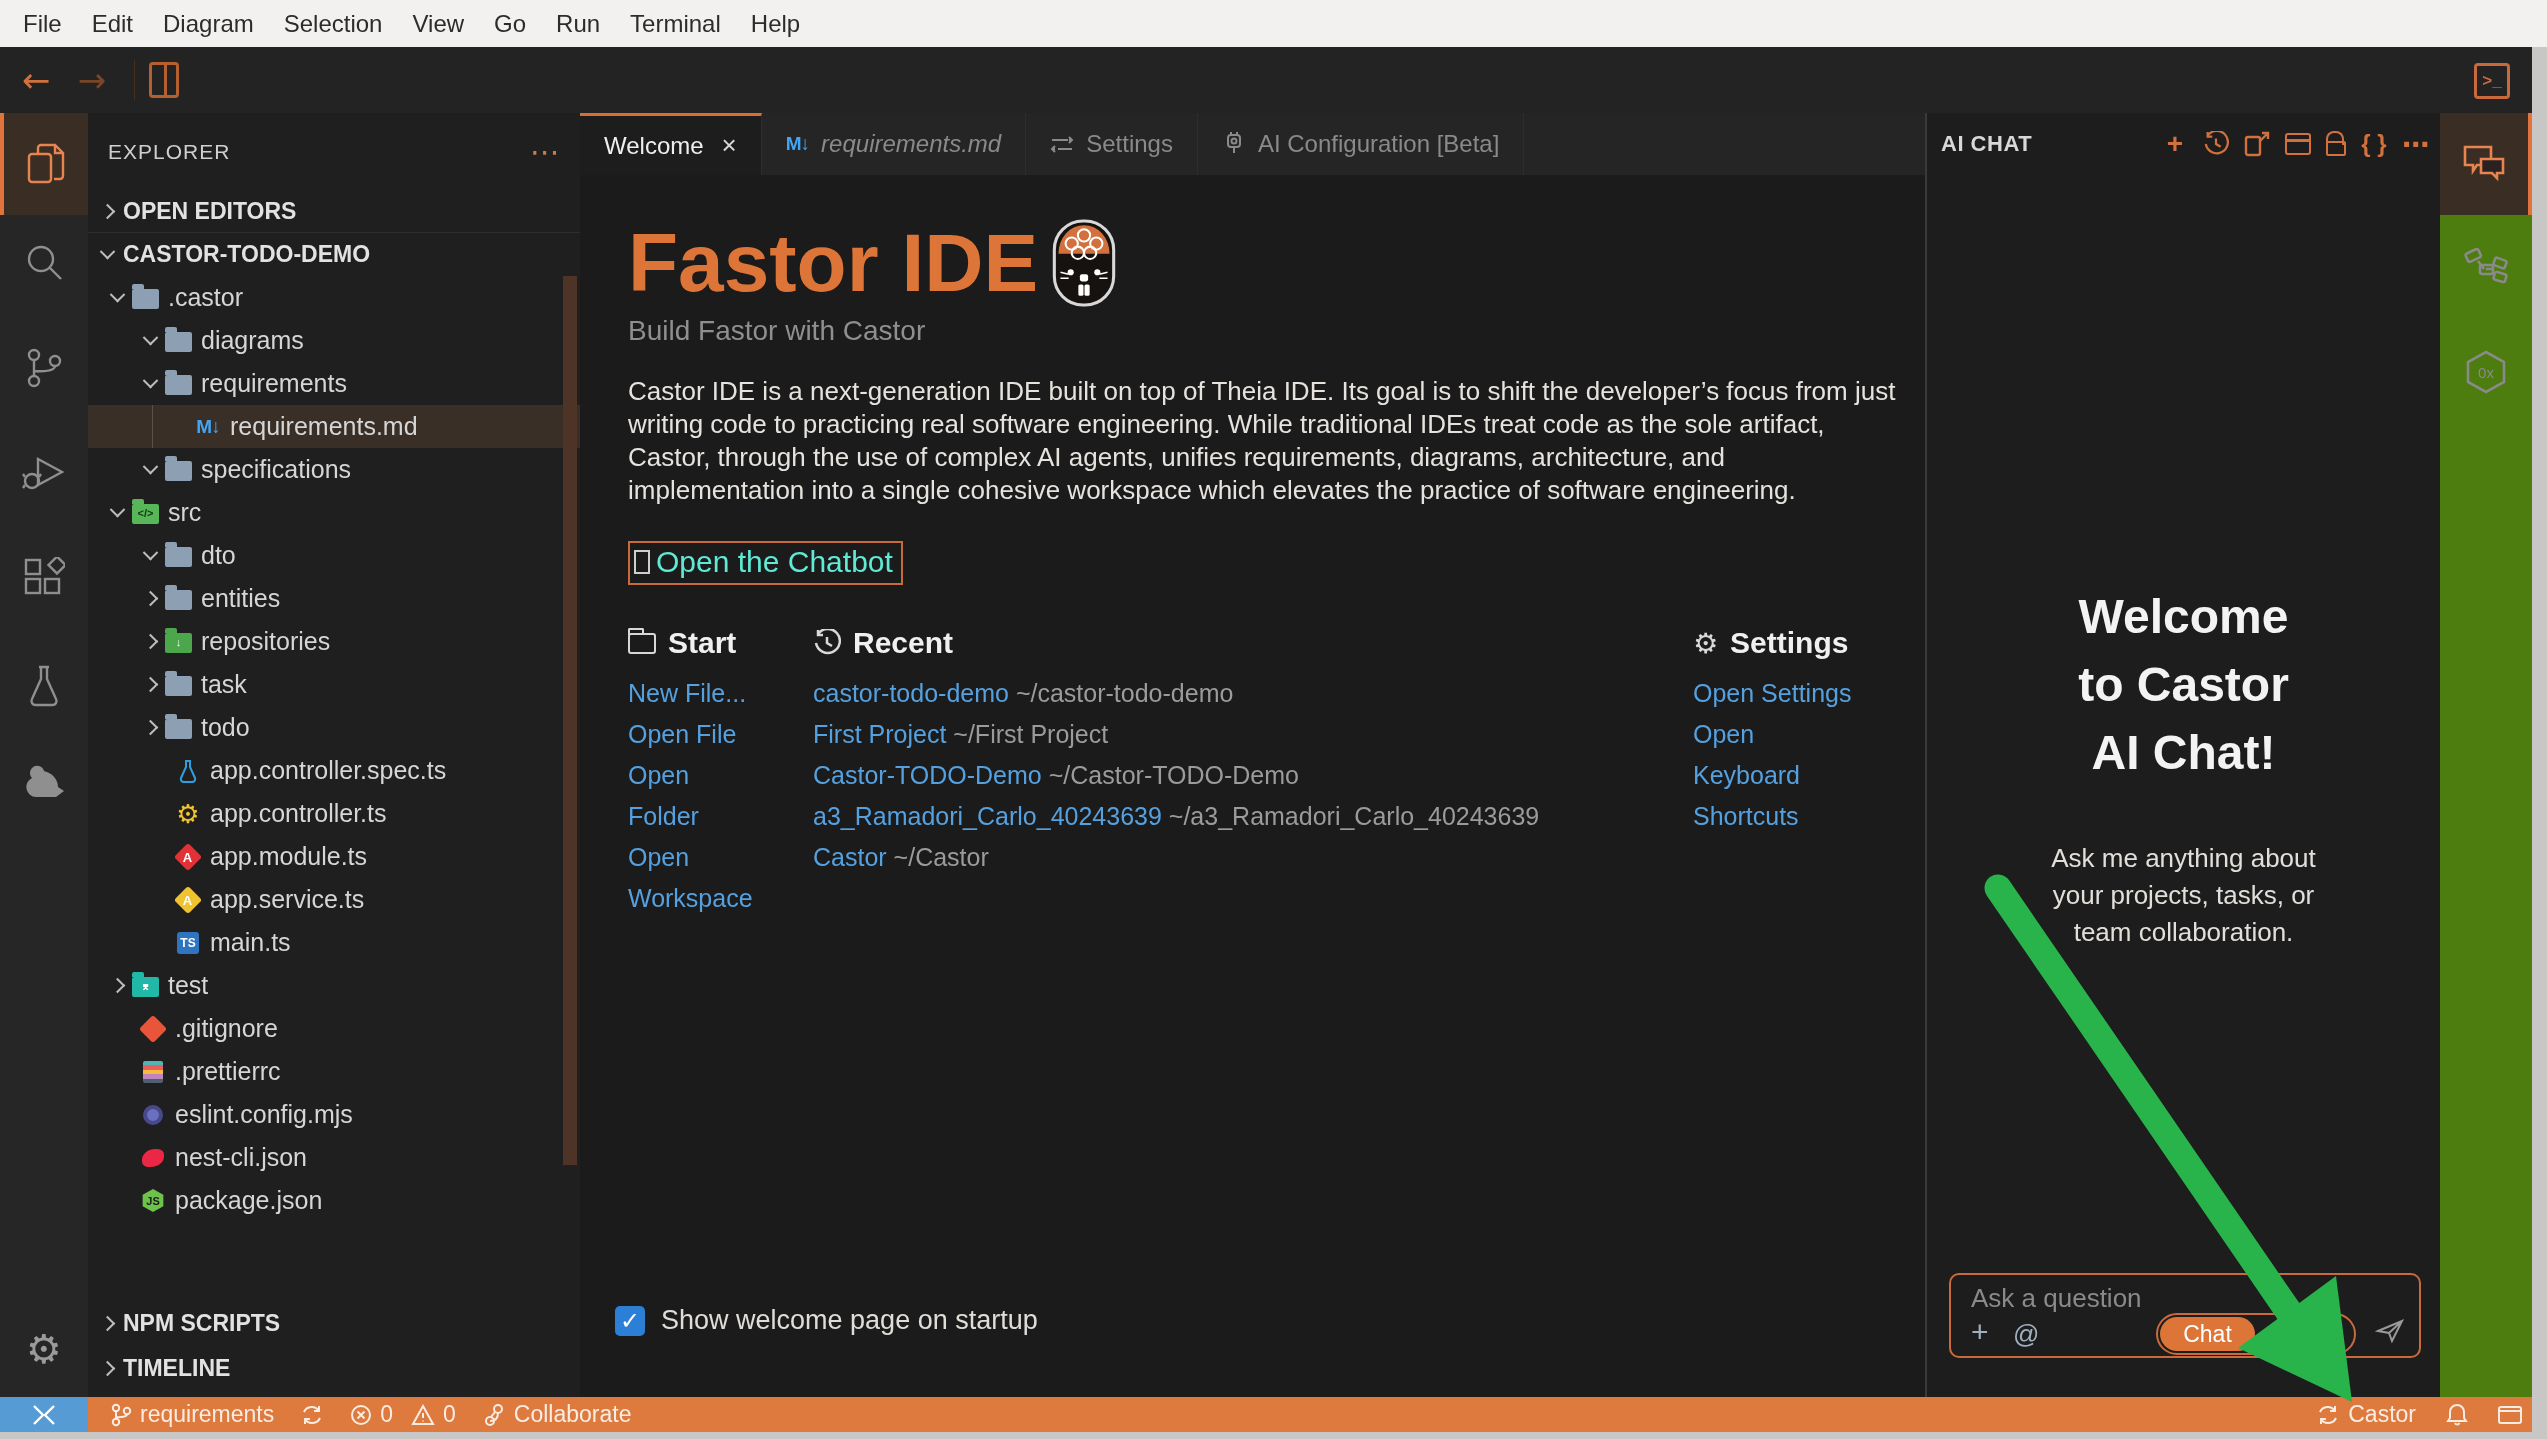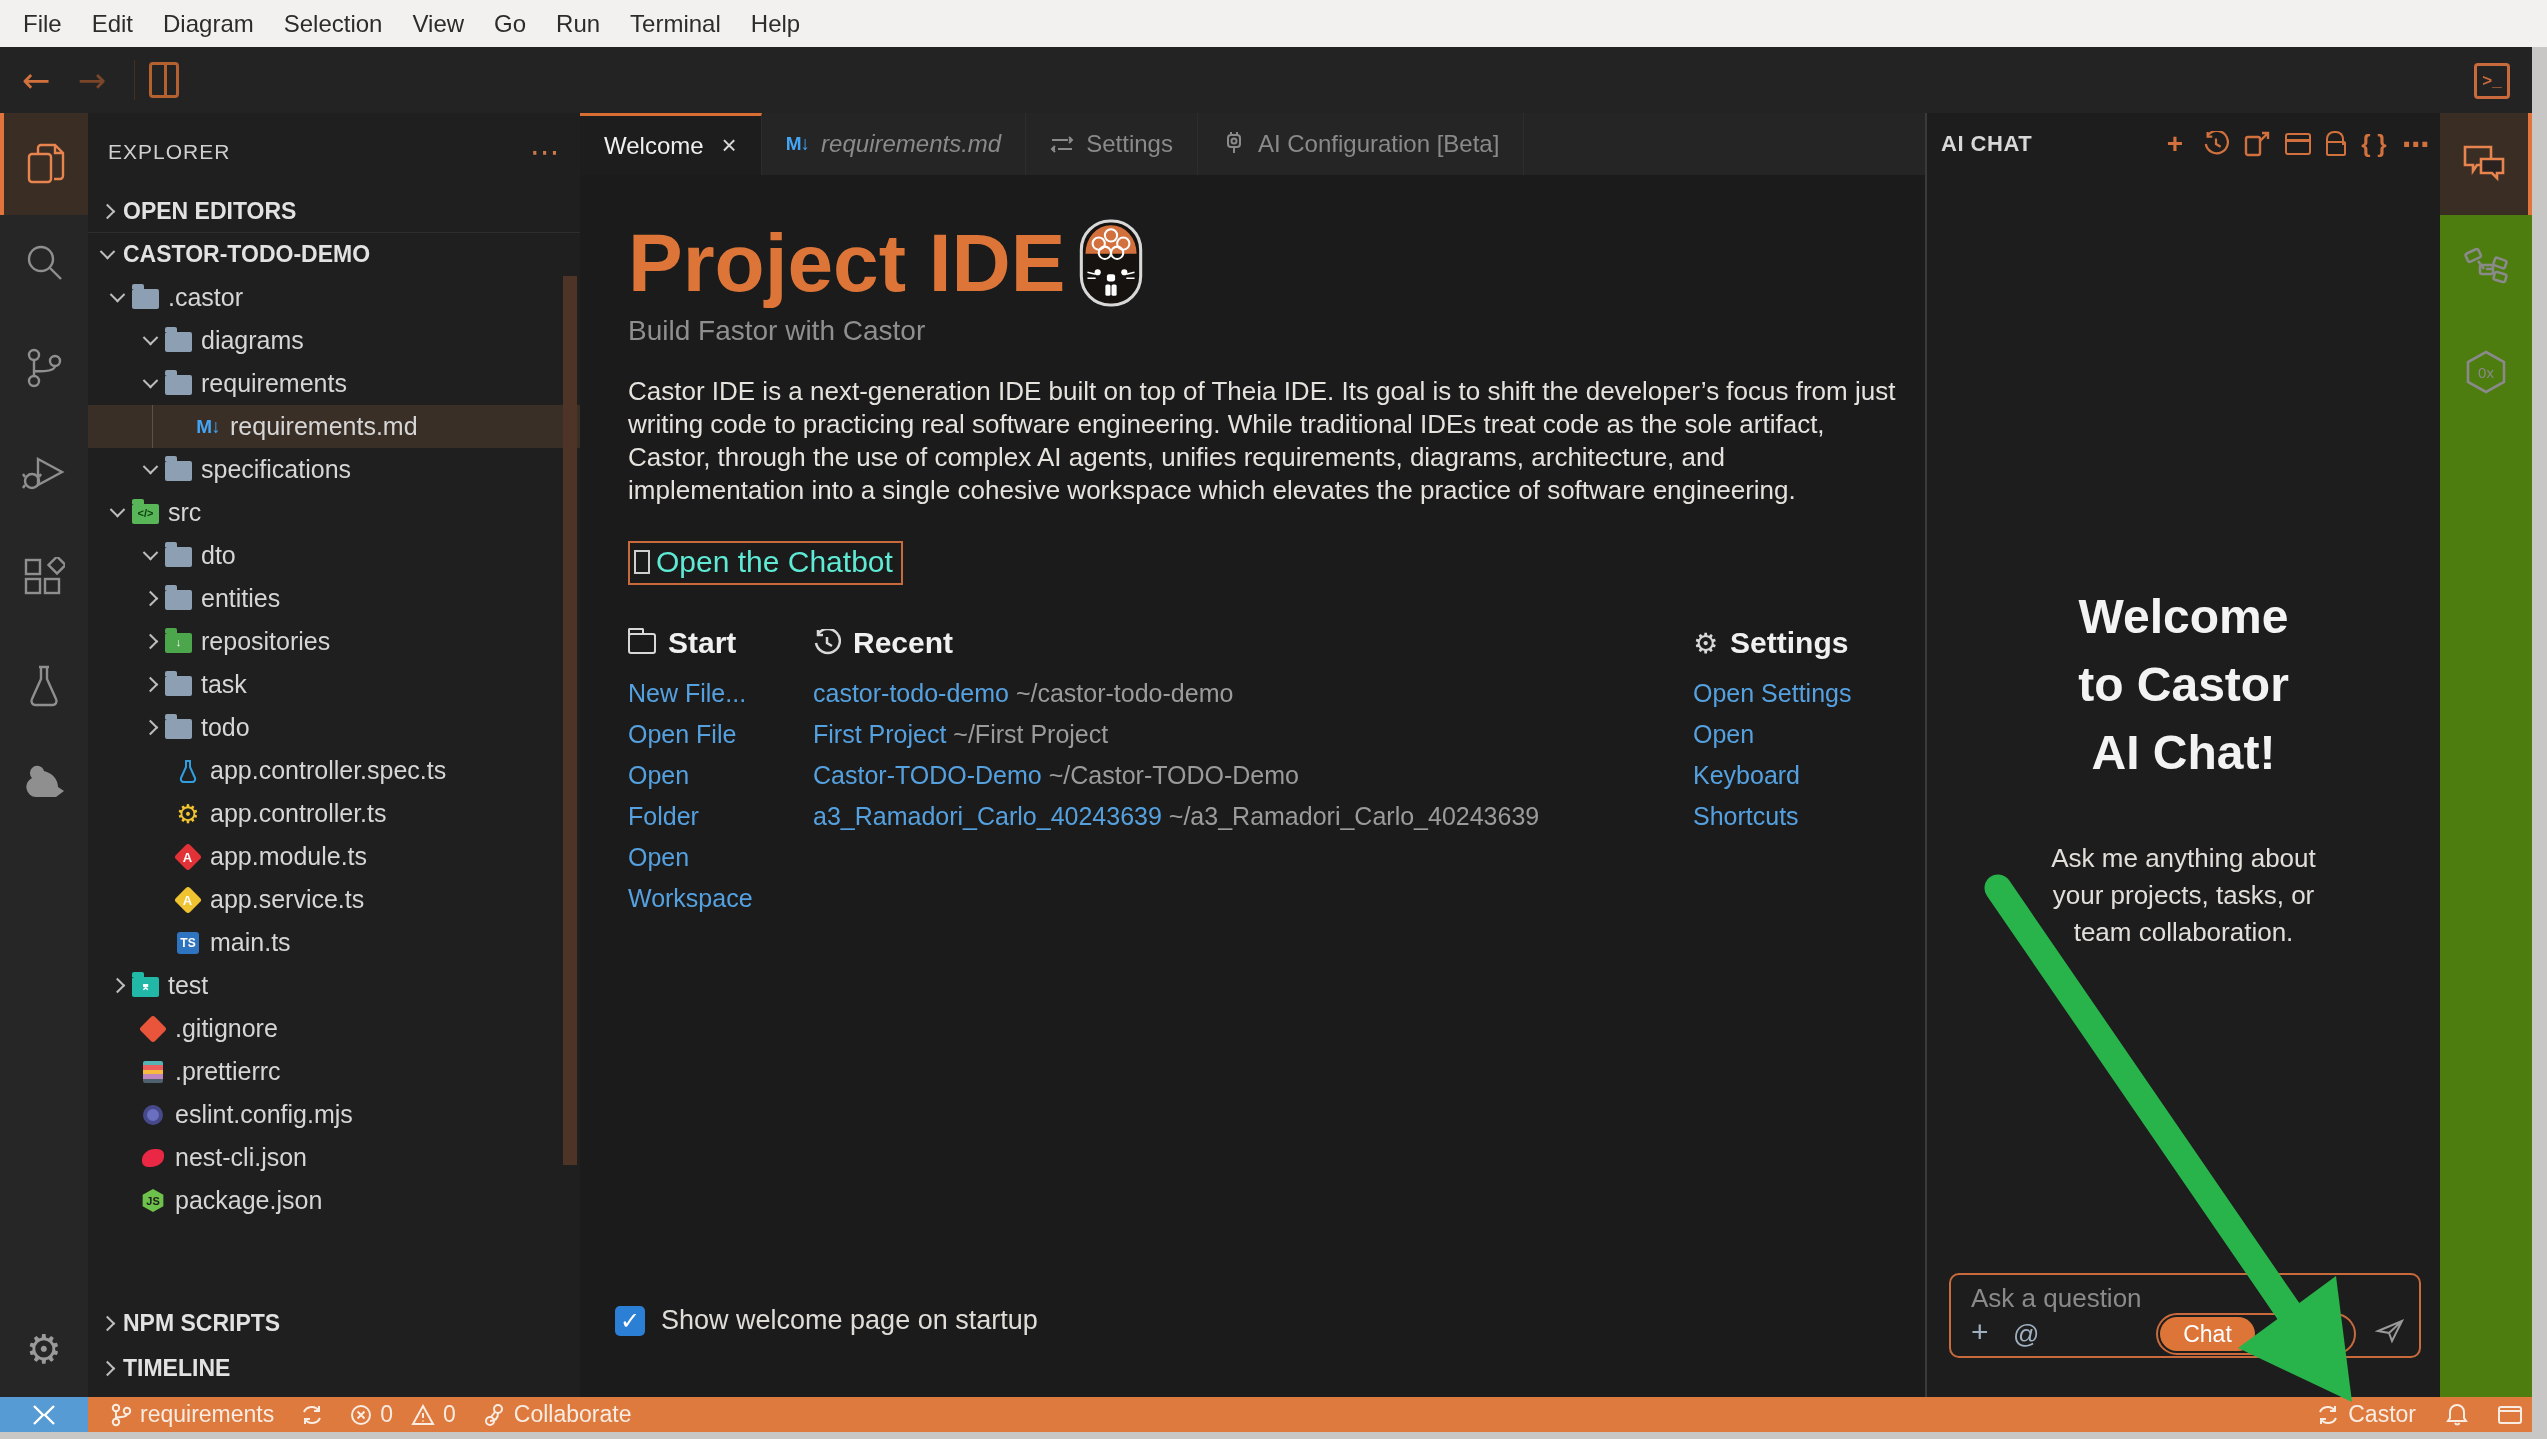--- a/index.html
+++ b/index.html
@@ -403,21 +403,21 @@
             <rect x="6" y="4" width="12" height="12" rx="3"></rect>
             <path d="M9 4 V1 M15 4 V1 M12 16 v6"></path>
             <circle cx="12" cy="10" r="2.5"></circle>
           </svg>
         <span>AI Configuration [Beta]</span>
       </div>
     </div>
 
     <div id="edbody">
       <div id="h1row">
-        <span id="h1">Project IDE</span>
+        <span id="h1">Fastor IDE</span>
         <svg width="64" height="88" viewBox="0 0 62 86">
           <rect x="2" y="2" width="58" height="82" rx="28" fill="#15120f" stroke="#d8d8d8" stroke-width="3"></rect>
           <path d="M6 34 a25 28 0 0 1 50 0 z" fill="#d2713d"></path>
           <g stroke="#fff" stroke-width="2" fill="none">
             <circle cx="19" cy="24" r="6"></circle>
               <circle cx="31" cy="16" r="6"></circle>
               <circle cx="43" cy="24" r="6"></circle>
               <circle cx="25" cy="33" r="6"></circle>
               <circle cx="37" cy="33" r="6"></circle>
           </g>
@@ -458,20 +458,21 @@
                 <path d="M5 1 v5 h5" stroke="#d8d8d8" stroke-width="2.5" fill="none"></path>
                 <path d="M14 8 v6 l5 3" stroke="#d8d8d8" stroke-width="2.5" fill="none"></path>
               </svg>
             <span>Recent</span>
           </div>
           <div class="colitems">
             <div><span class="bluelink">castor-todo-demo</span> <span class="rpath">~/castor-todo-demo</span></div>
             <div><span class="bluelink">First Project</span> <span class="rpath">~/First Project</span></div>
             <div><span class="bluelink">Castor-TODO-Demo</span> <span class="rpath">~/Castor-TODO-Demo</span></div>
             <div><span class="bluelink">a3_Ramadori_Carlo_40243639</span> <span class="rpath">~/a3_Ramadori_Carlo_40243639</span></div>
+            <div><span class="bluelink">Castor</span> <span class="rpath">~/Castor</span></div>
           </div>
         </div>
         <div id="col-settings">
           <div class="colhead">
               <span class="hico dj">⚙</span>
               <span>Settings</span>
             </div>
           <div class="colitems">
             <div class="bluelink">Open Settings</div>
             <div class="bluelink">Open</div>

